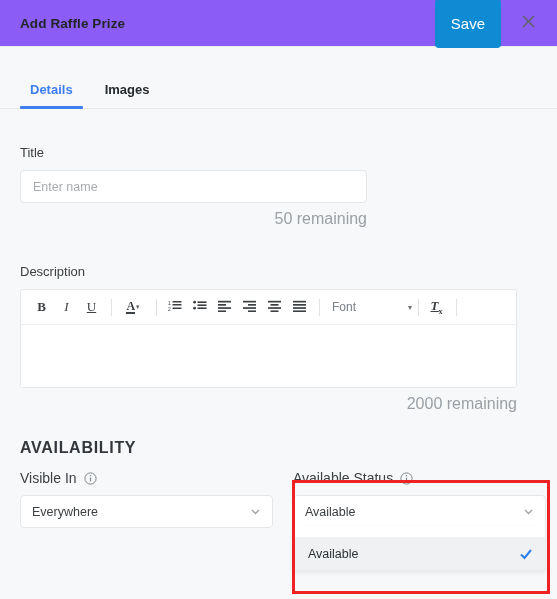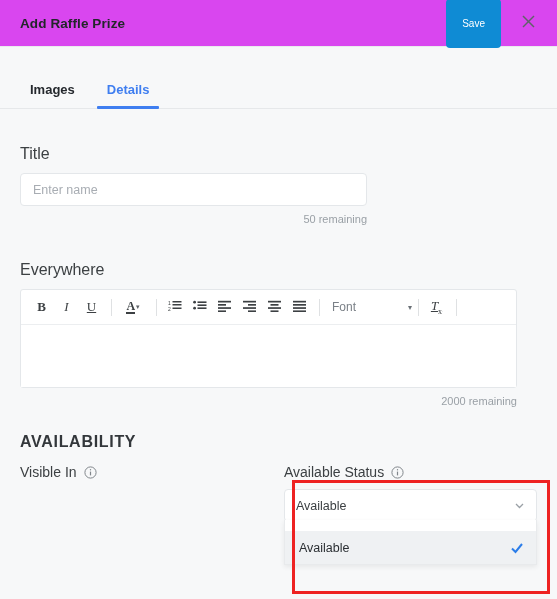--- a/index.html
+++ b/index.html
@@ -20,41 +20,41 @@
   .app {
     position: relative;
     width: 557px;
     height: 599px;
     background: #f7f8f9;
   }
 
   
   .header {
     height: 47px;
-    background: #d946ef;
+    background: #8b5cf6;
     display: flex;
     align-items: center;
     padding: 0 14px 0 20px;
     border-bottom: 1px solid #e9ebed;
   }
   .header-title {
     font-size: 13.5px;
     font-weight: bold;
     color: #22262a;
     letter-spacing: 0.1px;
   }
   .header-spacer { flex: 1; }
 
   .save-button {
     background: #0f8bd4;
     color: #ffffff;
     border: none;
     border-radius: 4px;
     font-family: "Liberation Sans", sans-serif;
-    font-size: 10px;
+    font-size: 15px;
     font-weight: normal;
     padding: 0 16px;
     height: 49px;
     line-height: 31px;
     cursor: pointer;
   }
 
   .close-button {
     width: 30px;
     height: 30px;
@@ -91,42 +91,42 @@
     left: 0; right: 0; bottom: -1px;
     height: 3px;
     background: #3f7ef0;
     border-radius: 1px;
   }
 
   
   .content { padding: 0 20px; }
 
   .field-label {
-    font-size: 16px;
+    font-size: 13px;
     color: #3c4043;
     margin-top: 36px;
     margin-bottom: 10px;
   }
 
   .text-input {
     width: 347px;
     height: 33px;
     border: 1px solid #e4e7ea;
     border-radius: 4px;
     background: #ffffff;
     font-family: "Liberation Sans", sans-serif;
     font-size: 12.5px;
     color: #3c4043;
     padding: 0 12px;
     outline: none;
   }
   .text-input::placeholder { color: #a8adb3; }
 
   .remaining {
-    font-size: 11px;
+    font-size: 16px;
     color: #9aa0a6;
     text-align: right;
     margin-top: 7px;
   }
   .remaining.title-remaining { width: 347px; }
   .remaining.desc-remaining { width: 497px; text-align: right; }
 
   
   .editor {
     width: 497px;
@@ -182,21 +182,21 @@
   .tb-font-caret {
     font-size: 8px;
     color: #6b7177;
     width: 22px;
     text-align: right;
   }
   .tb-tx {
     font-family: "Liberation Serif", serif;
     font-size: 13px;
     font-style: italic;
-    font-weight: normal;
+    font-weight: bold;
     text-decoration: underline;
     color: #3c4043;
   }
   .tb-tx sub { font-size: 8px; font-style: normal; }
   .editor-body { height: 62px; background: #ffffff; }
 
   
   .section-title {
     font-size: 16px;
     font-weight: bold;
@@ -295,33 +295,33 @@
       <span>
         <svg width="17" height="17" viewBox="0 0 17 17" fill="none" stroke="currentColor" stroke-width="1.5">
           <line x1="3" y1="3" x2="14" y2="14"></line>
             <line x1="14" y1="3" x2="3" y2="14"></line>
         </svg>
       </span>
     </div>
   </div>
 
   <div class="tabs">
+    <div class="tab active">Details</div>
     <div class="tab">Images</div>
-    <div class="tab active">Details</div>
   </div>
 
   <div class="content">
 
     
     <div class="field-label">Title</div>
     <input class="text-input" type="text" placeholder="Enter name" style="">
     <div class="remaining title-remaining">50 remaining</div>
 
     
-    <div class="field-label">Everywhere</div>
+    <div class="field-label">Description</div>
     <div class="editor">
       <div class="editor-toolbar">
 
         <div class="tb-btn">
           <span class="tb-bold">B</span>
         </div>
         <div class="tb-btn">
           <span class="tb-italic">I</span>
         </div>
         <div class="tb-btn">
@@ -430,20 +430,28 @@
     <div class="avail-row">
 
       <div class="avail-col">
         <div class="avail-label">
           <span>Visible In</span>
           <span class="info-icon">
             <svg width="13" height="13" viewBox="0 0 13 13" fill="none" stroke="currentColor" stroke-width="1">
               <circle cx="6.5" cy="6.5" r="5.6"></circle>
               <line x1="6.5" y1="5.6" x2="6.5" y2="9.4" stroke-width="1.2"></line>
               <circle cx="6.5" cy="3.7" r="0.7" fill="currentColor" stroke="none"></circle>
+            </svg>
+          </span>
+        </div>
+        <div class="select-box">
+          <span class="select-value">Everywhere</span>
+          <span class="chev">
+            <svg width="11" height="11" viewBox="0 0 11 11" fill="none" stroke="currentColor" stroke-width="1.3">
+              <polyline points="2,4 5.5,7.5 9,4"></polyline>
             </svg>
           </span>
         </div>
       </div>
 
       <div class="avail-col right">
         <div class="avail-label">
           <span>Available Status</span>
           <span class="info-icon">
             <svg width="13" height="13" viewBox="0 0 13 13" fill="none" stroke="currentColor" stroke-width="1">

